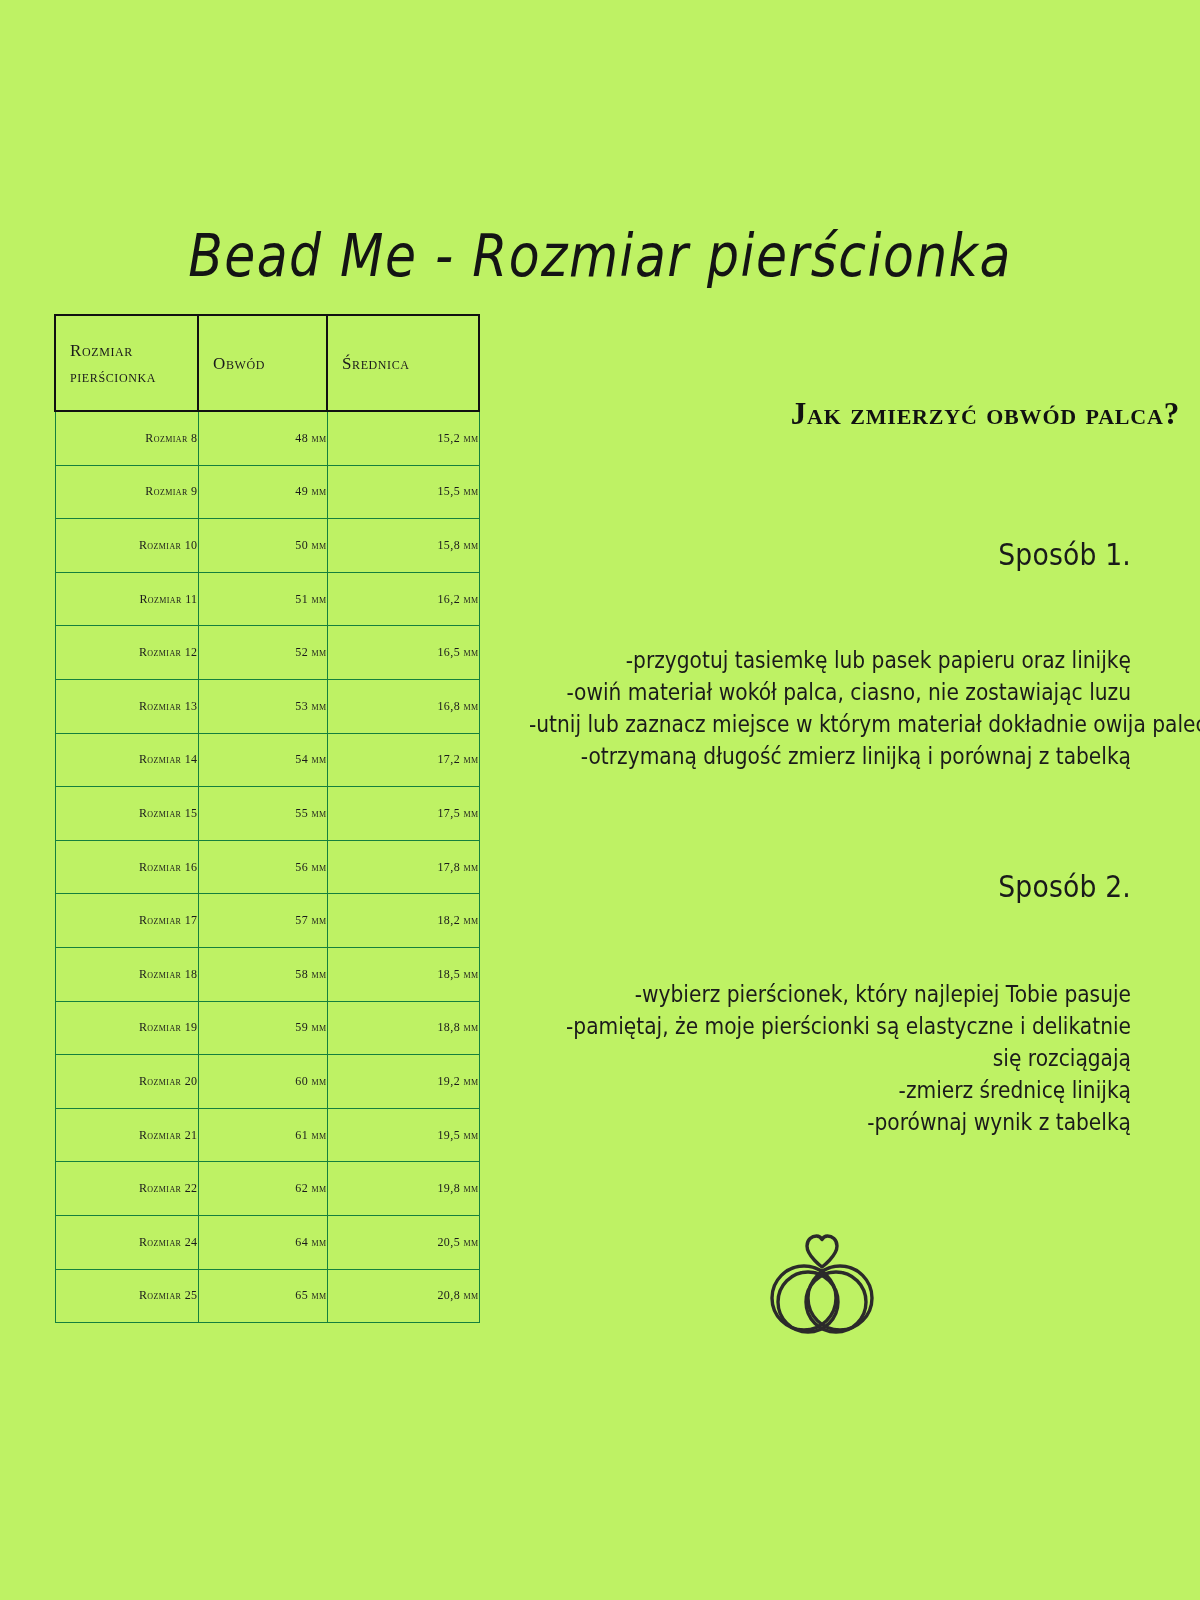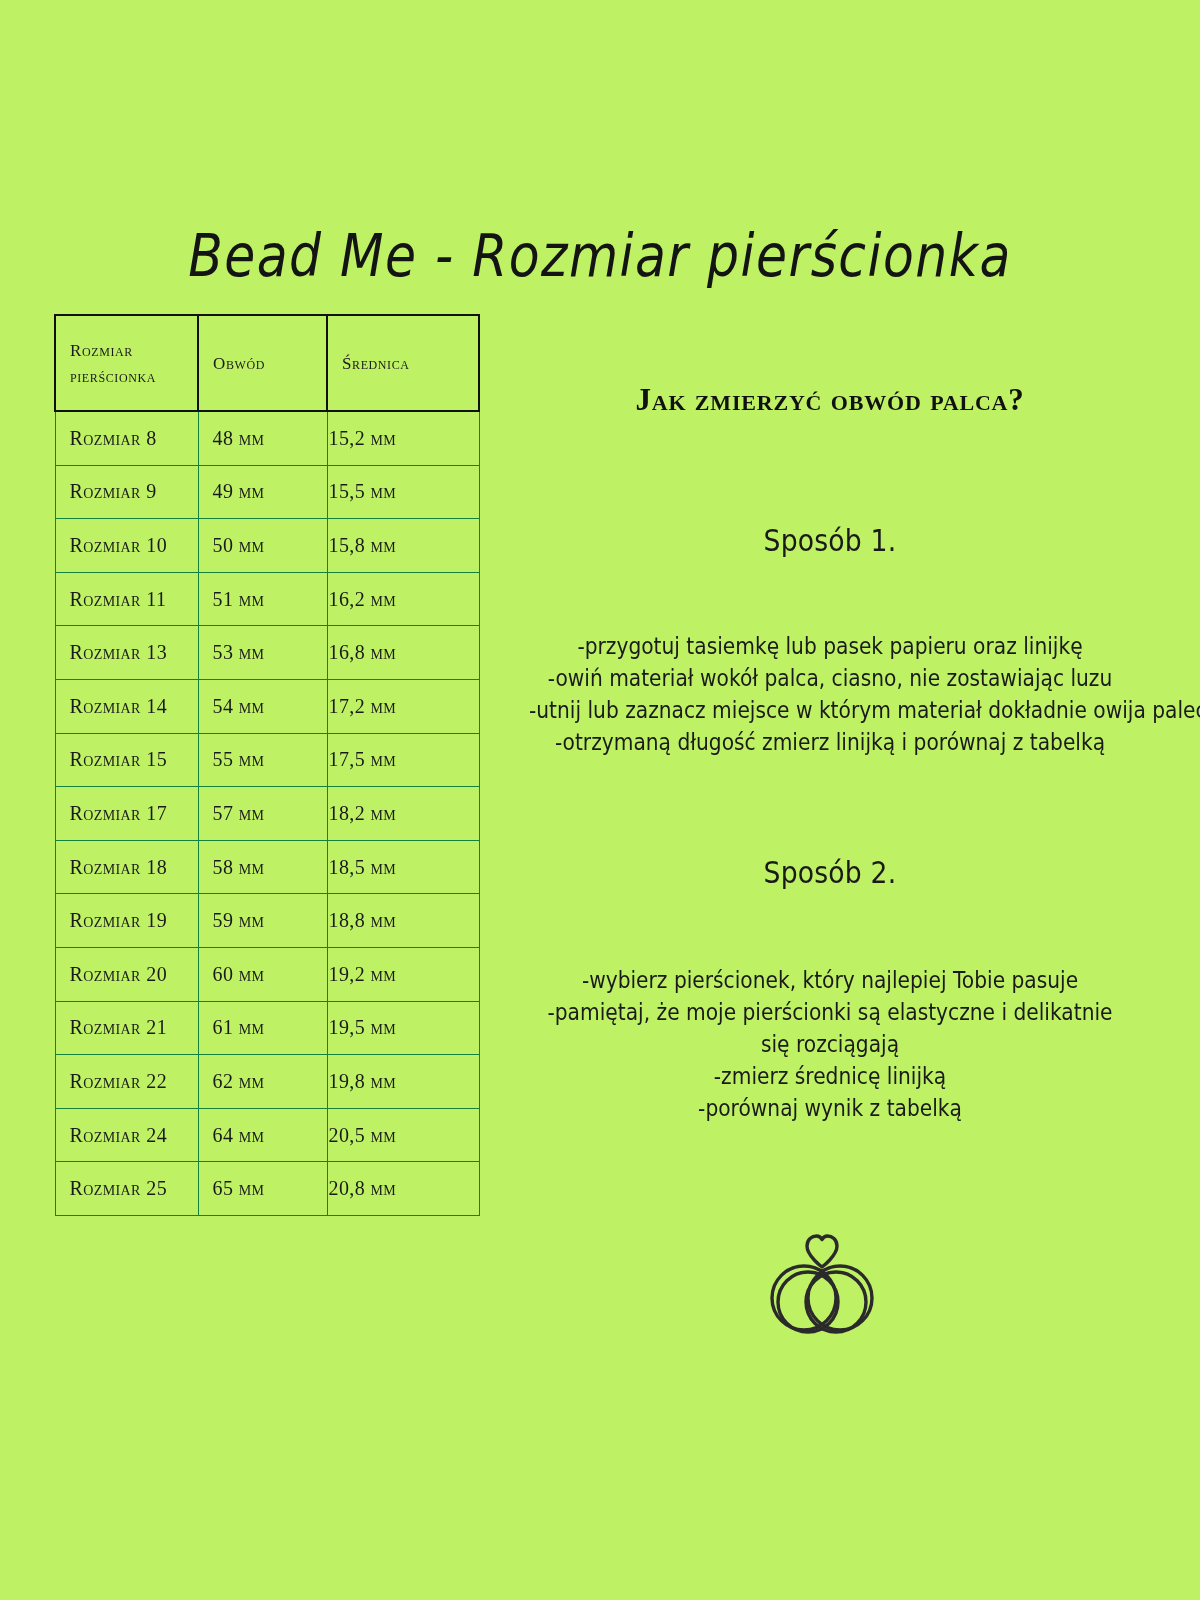--- a/index.html
+++ b/index.html
@@ -63,36 +63,37 @@
     border: 2px solid #111111;
     height: 92px;
     font-size: 17px;
     letter-spacing: 0.6px;
     line-height: 1.55;
     padding-top: 2px;
   }
   .size-table thead th.h-first { padding-right: 6px; font-family: Liberation Serif, serif; }
   .size-table tbody td {
     height: 52.6px;
-    font-size: 20px;
+    font-size: 12px;
     letter-spacing: 0.4px;
+    text-align: right;
   }
   .size-table tbody tr:first-child td { border-top: 2px solid #111111; }
   .size-table tbody tr:last-child td { border-bottom-width: 1px; }
   .size-table tbody td.col-size { padding-left: 14px; }
   .size-table tbody td.col-circ { padding-left: 14px; margin-top: 36px; }
   .size-table tbody td.col-diam { padding-left: 1px; }
 
   
   .right-col {
     position: absolute;
     left: 480px;
-    top: 368px;
+    top: 382px;
     width: 700px;
-    text-align: center;
+    text-align: right;
   }
   .section-title {
     font-family: "Liberation Serif", serif;
     font-variant: small-caps;
     font-weight: 700;
     font-size: 31px;
     letter-spacing: 0.8px;
     color: #111111;
     margin: 0;
     padding-top: 14px;
@@ -167,33 +168,43 @@
           <td class="col-size">Rozmiar 10</td>
           <td class="col-circ">50 mm</td>
           <td class="col-diam">15,8 mm</td>
         </tr>
         <tr>
           <td class="col-size">Rozmiar 11</td>
           <td class="col-circ">51 mm</td>
           <td class="col-diam">16,2 mm</td>
         </tr>
         <tr>
+          <td class="col-size">Rozmiar 12</td>
+          <td class="col-circ">52 mm</td>
+          <td class="col-diam">16,5 mm</td>
+        </tr>
+        <tr>
           <td class="col-size">Rozmiar 13</td>
           <td class="col-circ">53 mm</td>
           <td class="col-diam">16,8 mm</td>
         </tr>
         <tr>
           <td class="col-size">Rozmiar 14</td>
           <td class="col-circ">54 mm</td>
           <td class="col-diam">17,2 mm</td>
         </tr>
         <tr>
           <td class="col-size">Rozmiar 15</td>
           <td class="col-circ">55 mm</td>
           <td class="col-diam">17,5 mm</td>
+        </tr>
+        <tr>
+          <td class="col-size">Rozmiar 16</td>
+          <td class="col-circ">56 mm</td>
+          <td class="col-diam">17,8 mm</td>
         </tr>
         <tr>
           <td class="col-size">Rozmiar 17</td>
           <td class="col-circ">57 mm</td>
           <td class="col-diam">18,2 mm</td>
         </tr>
         <tr>
           <td class="col-size">Rozmiar 18</td>
           <td class="col-circ">58 mm</td>
           <td class="col-diam">18,5 mm</td>

